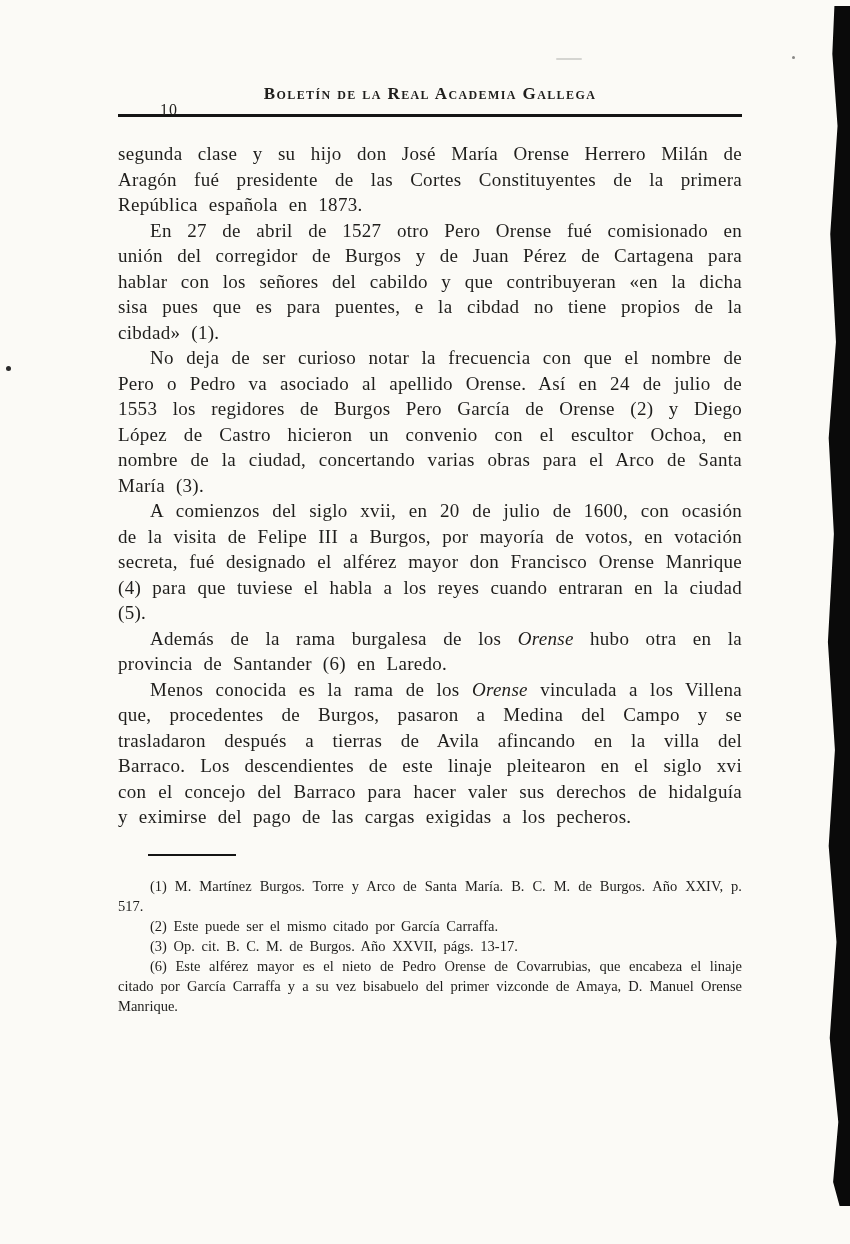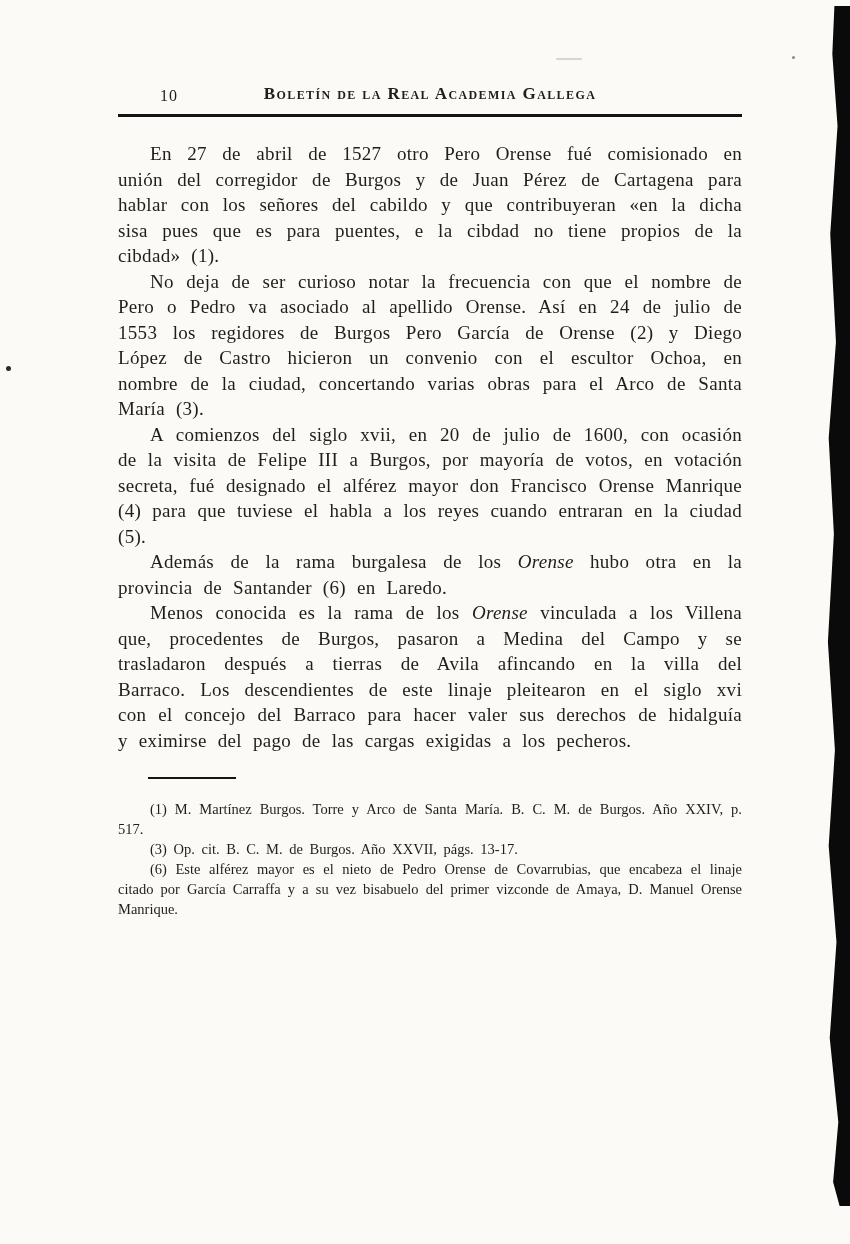--- a/index.html
+++ b/index.html
@@ -23,21 +23,21 @@
     width:624px;
   }
   
   .header{
     position:relative;
     margin-top:84px;
     height:22px;
   }
   .page-num{
     position:absolute;
-    left:42px;top:3px;
+    left:42px;top:17px;
     font-size:16px;
     letter-spacing:1px;
   }
   .header-title{
     display:block;
     text-align:center;
     font-variant:small-caps;
     font-weight:bold;
     font-size:17px;
     letter-spacing:1.4px;
@@ -102,29 +102,31 @@
 
   <div class="content">
 
     <div class="header">
       <span class="page-num">10</span>
       <span class="header-title">Boletín de la Real Academia Gallega</span>
     </div>
     <div class="header-rule"></div>
 
     <div class="body-text">
+      <p class="first">segunda clase y su hijo don José María Orense Herrero Milán de Aragón fué presidente de las Cortes Constituyentes de la primera República española en 1873.</p>
       <p>En 27 de abril de 1527 otro Pero Orense fué comisionado en unión del corregidor de Burgos y de Juan Pérez de Cartagena para hablar con los señores del cabildo y que contribuyeran «en la dicha sisa pues que es para puentes, e la cibdad no tiene propios de la cibdad» (1).</p>
       <p>No deja de ser curioso notar la frecuencia con que el nombre de Pero o Pedro va asociado al apellido Orense. Así en 24 de julio de 1553 los regidores de Burgos Pero García de Orense (2) y Diego López de Castro hicieron un convenio con el escultor Ochoa, en nombre de la ciudad, concertando varias obras para el Arco de Santa María (3).</p>
       <p>A comienzos del siglo xvii, en 20 de julio de 1600, con ocasión de la visita de Felipe III a Burgos, por mayoría de votos, en votación secreta, fué designado el alférez mayor don Francisco Orense Manrique (4) para que tuviese el habla a los reyes cuando entraran en la ciudad (5).</p>
       <p><span>Además de la rama burgalesa de los </span><i>Orense</i><span> hubo otra en la provincia de Santander (6) en Laredo.</span></p>
       <p><span>Menos conocida es la rama de los </span><i>Orense</i><span> vinculada a los Villena que, procedentes de Burgos, pasaron a Medina del Campo y se trasladaron después a tierras de Avila afincando en la villa del Barraco. Los descendientes de este linaje pleitearon en el siglo xvi con el concejo del Barraco para hacer valer sus derechos de hidalguía y eximirse del pago de las cargas exigidas a los pecheros.</span></p>
     </div>
 
     <div class="footnote-rule"></div>
 
     <div class="footnotes">
       <p>(1) M. Martínez Burgos. Torre y Arco de Santa María. B. C. M. de Burgos. Año XXIV, p. 517.</p>
+      <p>(2) Este puede ser el mismo citado por García Carraffa.</p>
       <p>(3) Op. cit. B. C. M. de Burgos. Año XXVII, págs. 13-17.</p>
       <p>(6) Este alférez mayor es el nieto de Pedro Orense de Covarrubias, que encabeza el linaje citado por García Carraffa y a su vez bisabuelo del primer vizconde de Amaya, D. Manuel Orense Manrique.</p>
     </div>
 
   </div>
 </div>
 
 </body></html>

